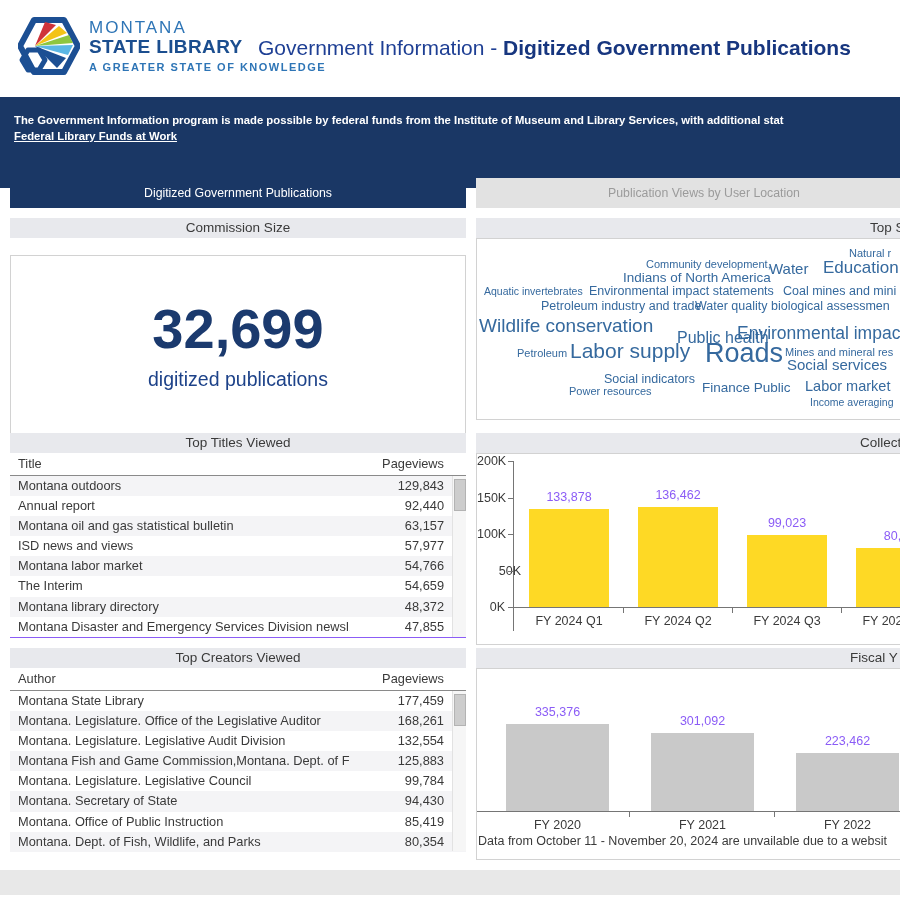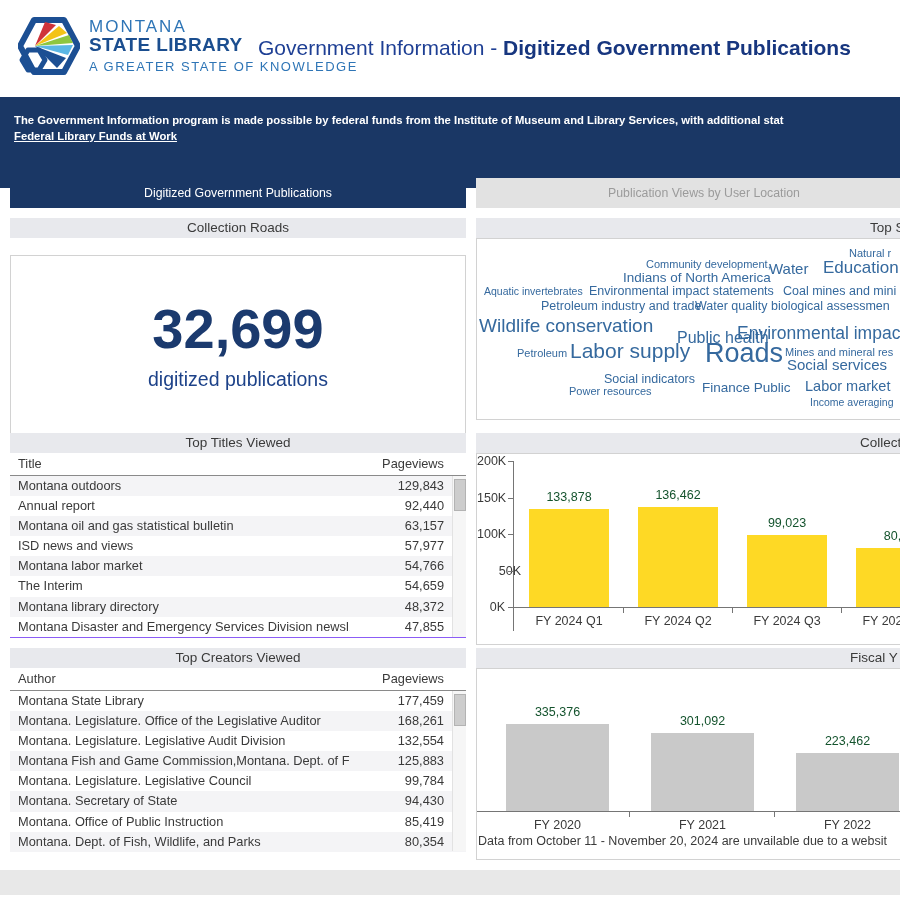--- a/index.html
+++ b/index.html
@@ -3,21 +3,21 @@
 <meta charset="utf-8">
 <style>
   html,body{margin:0;padding:0;background:#fff;}
   .page{position:relative;width:900px;height:900px;overflow:hidden;background:#fff;
         font-family:"Liberation Sans","DejaVu Sans",sans-serif;}
   
   .top{position:absolute;left:0;top:0;width:900px;height:97px;background:#fff;}
   .logo{position:absolute;left:18px;top:17px;display:flex;align-items:center;gap:9px;}
   .logo-text .l1{font-size:17px;color:#2e75b6;letter-spacing:2px;line-height:1.05;}
   .logo-text .l2{font-size:19px;font-weight:bold;color:#1b4e8f;letter-spacing:.4px;line-height:1.1;}
-  .logo-text .l3{font-size:13px;font-weight:normal;color:#2e75b6;letter-spacing:1.5px;margin-top:3px;}
+  .logo-text .l3{font-size:11px;font-weight:bold;color:#2e75b6;letter-spacing:1.5px;margin-top:3px;}
   .page-title{position:absolute;left:258px;top:36px;margin:0;font-size:21px;font-weight:normal;
               color:#1e3f94;white-space:nowrap;}
   .page-title b{font-weight:bold;color:#17367f;}
   
   .banner{position:absolute;left:0;top:97px;width:900px;height:91px;background:#1a3765;color:#fff;
           box-sizing:border-box;padding:15px 0 0 14px;font-size:11.3px;font-weight:bold;line-height:16px;}
   .banner-text{white-space:nowrap;}
   .banner-link{color:#fff;text-decoration:underline;white-space:nowrap;cursor:pointer;display:inline-block;}
   
   .tab{position:absolute;top:178px;height:30px;line-height:30px;text-align:center;font-size:12.3px;cursor:pointer;}
@@ -52,21 +52,21 @@
   .thead{display:flex;height:22px;line-height:22px;border-bottom:1px solid #8a8a8a;}
   .trow{display:flex;height:20.1px;line-height:20.1px;}
   .trow.alt{background:#f4f4f6;}
   .tc1{flex:1;padding-left:8px;white-space:nowrap;overflow:hidden;}
   .tc2{width:94px;text-align:right;padding-right:22px;white-space:nowrap;}
   .vscroll{position:absolute;right:0;top:23px;bottom:0;width:13px;background:#f6f6f6;border-left:1px solid #e2e2e2;}
   .vthumb{position:absolute;left:1px;top:3px;width:10px;height:30px;background:#cdcdcd;border:1px solid #b3b3b3;}
   
   .axis{position:absolute;background:#757575;}
   .bar{position:absolute;cursor:default;}
-  .bar-label{position:absolute;width:120px;text-align:center;font-size:12.5px;color:#14532d;white-space:nowrap;}
+  .bar-label{position:absolute;width:120px;text-align:center;font-size:12.5px;color:#8b5cf6;white-space:nowrap;}
   .cat-label{position:absolute;width:120px;text-align:center;font-size:12.5px;color:#3a3a3a;white-space:nowrap;}
   .ytick-label{position:absolute;width:28px;text-align:right;font-size:12.5px;color:#3a3a3a;height:16px;line-height:16px;}
   .note{position:absolute;left:478px;top:834px;font-size:12.5px;color:#3a3a3a;white-space:nowrap;}
   .bottombar{position:absolute;left:0;top:870px;width:900px;height:25px;background:#e8e8e8;}
 </style>
 </head>
 <body>
 
 <div class="page">
 
@@ -91,21 +91,21 @@
   </header>
 
   <div class="banner">
     <div class="banner-text">The Government Information program is made possible by federal funds from the Institute of Museum and Library Services, with additional stat</div>
     <a class="banner-link">Federal Library Funds at Work</a>
   </div>
 
   <div class="tab tab-active"><span>Digitized Government Publications</span></div>
   <div class="tab tab-inactive"><span>Publication Views by User Location</span></div>
 
-  <div class="phdr phdr-collection"><span>Collection Roads</span></div>
+  <div class="phdr phdr-collection"><span>Commission Size</span></div>
   <div class="panel panel-collection">
     <div class="big-number">32,699</div>
     <div class="big-caption">digitized publications</div>
   </div>
 
   <div class="phdr phdr-subjects">
       <span class="off-title" style="left:394px">Top S</span>
     </div>
   <div class="panel panel-wordcloud" id="wordcloud">
       <span class="wc-word" style="left: 372px; top: 8px; font-size: 11px;">Natural r</span>

